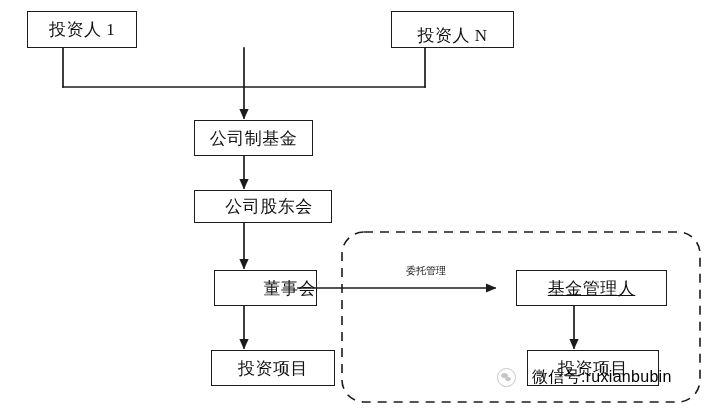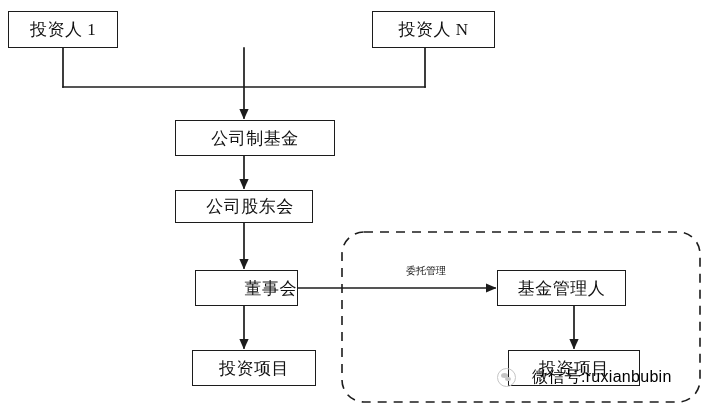--- a/index.html
+++ b/index.html
@@ -29,20 +29,21 @@
     box-sizing: border-box;
     border: 1.6px solid #1c1c1c;
     background: transparent;
     display: flex;
     align-items: center;
     justify-content: center;
     color: #111111;
     font-size: 17px;
     letter-spacing: 0.5px;
     white-space: nowrap;
+    margin-left: 19px;
   }
   .edge-label {
     position: absolute;
     color: #111111;
     font-size: 10px;
     line-height: 1.35;
     text-align: center;
     white-space: nowrap;
   }
   .watermark {
@@ -115,41 +116,41 @@
     </g>
 
     <rect x="342" y="232" width="358" height="170" rx="22" ry="22" fill="none" stroke="#1c1c1c" stroke-width="1.6" stroke-dasharray="9 7"></rect>
   </svg>
 
   <div class="node-box" style="left:8px;  top:11px;  width:110px; height:37px;">
     <span>投资人 1</span>
   </div>
 
 
-  <div class="node-box" style="left:372px; top:11px; width:123px; height:37px;">
+  <div class="node-box" style="left:372px; top:11px; width:123px; height:37px;align-items:flex-end;">
     <span>投资人 N</span>
   </div>
 
-  <div class="node-box" style="left:175px; top:120px; width:160px; height:36px;">
+  <div class="node-box" style="left:175px; top:120px; width:119px; height:36px;">
     <span>公司制基金</span>
   </div>
 
   <div class="node-box" style="left:175px; top:190px; width:138px; height:33px;padding-left:12px;">
     <span>公司股东会</span>
   </div>
 
   <div class="node-box" style="left:195px; top:270px; width:103px; height:36px;justify-content:flex-end;">
     <span>董事会</span>
   </div>
 
   <div class="node-box" style="left:192px; top:350px; width:124px; height:36px;">
     <span>投资项目</span>
   </div>
 
-  <div class="node-box" style="left:497px; top:270px; width:129px; height:36px;">
+  <div class="node-box" style="left:497px; top:270px; width:151px; height:36px;text-decoration:underline;">
     <span>基金管理人</span>
   </div>
 
   <div class="node-box" style="left:508px; top:350px; width:132px; height:36px;">
     <span>投资项目</span>
   </div>
 
   <div class="edge-label" style="left:370px; top:264px; width:112px;">
     <div>委托管理</div>
   </div>

